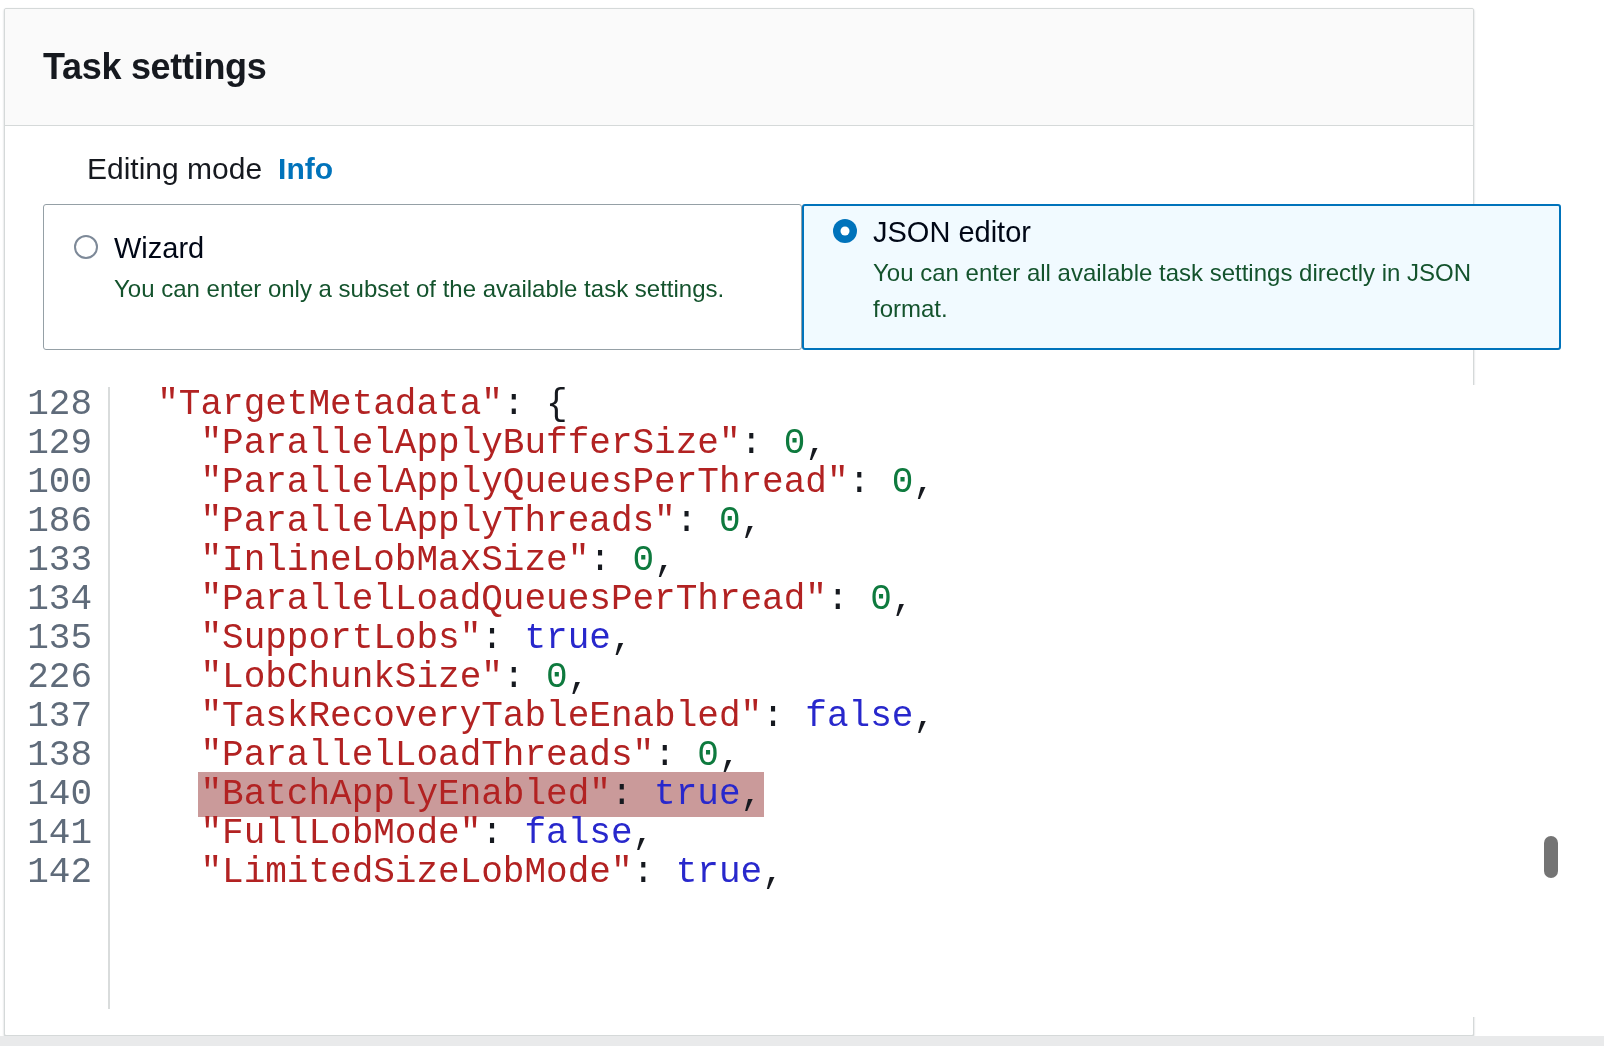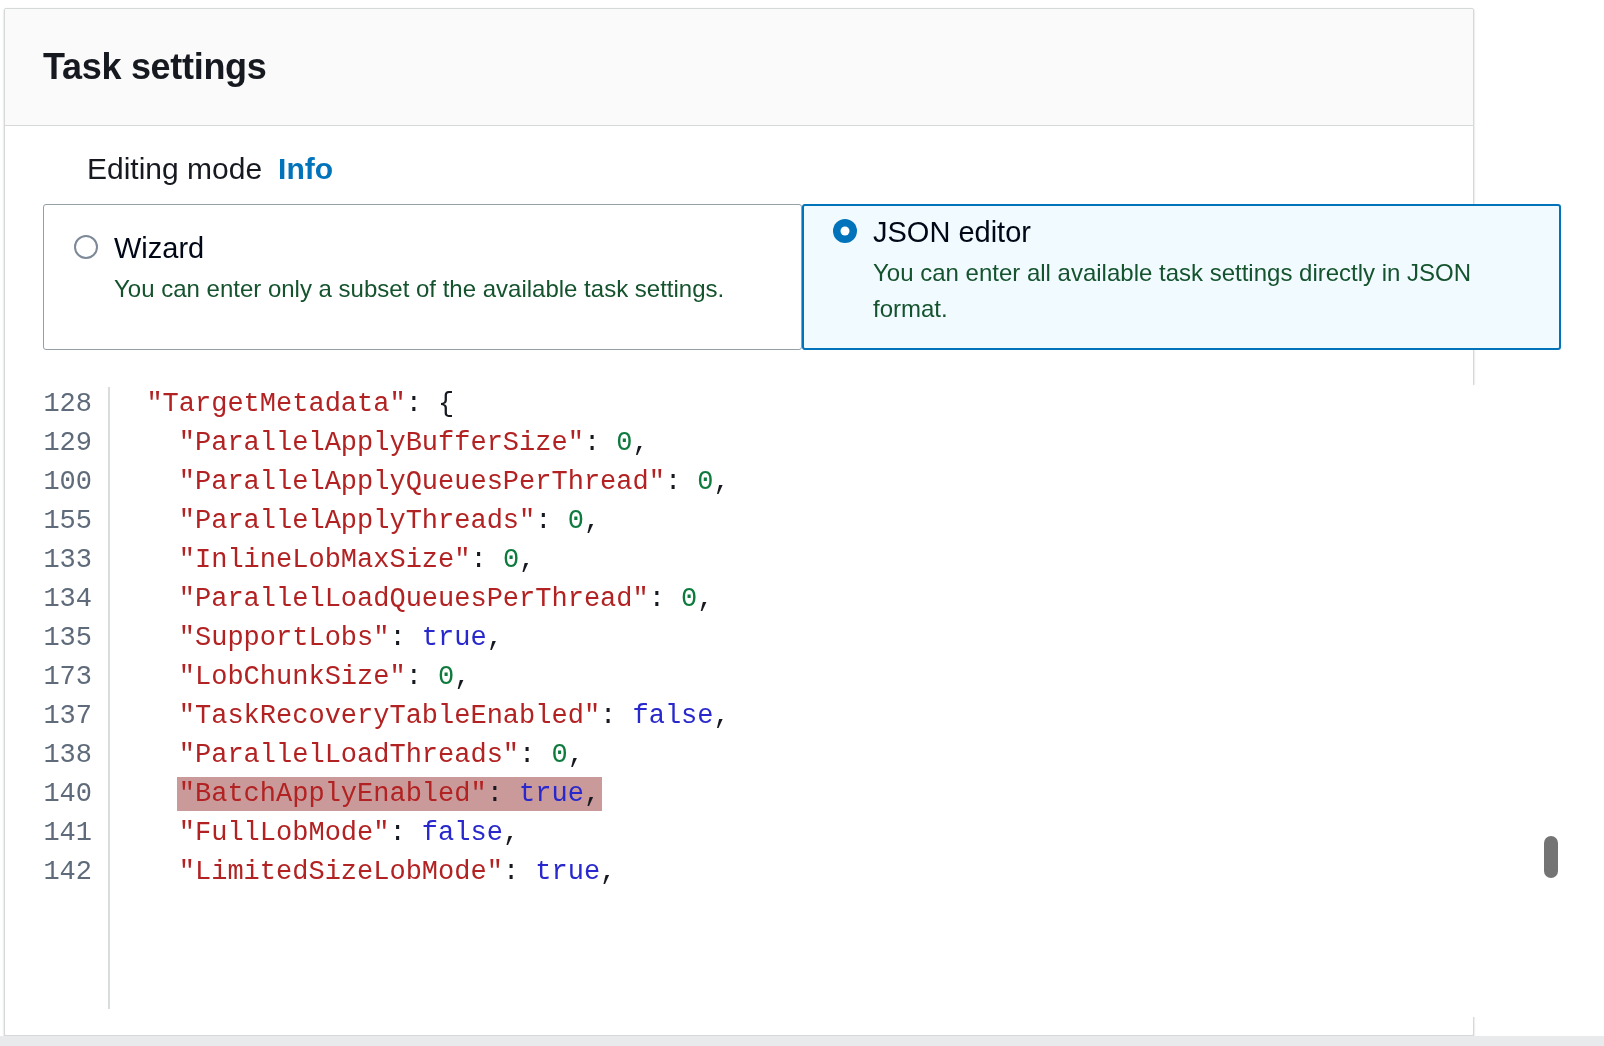--- a/index.html
+++ b/index.html
@@ -44,21 +44,21 @@
   }
   .tile-title { font-size:29px; color:#000716; line-height:34px; }
   .tile-desc  { grid-column:2; font-size:24px; color:#14532d; line-height:36px;
                 margin-top:6px; max-width:648px; }
 
   .editor { position:absolute; left:0; top:376px; width:1556px; height:632px;
             background:#ffffff; cursor:text; }
   .gutter-divider { position:absolute; left:103px; top:2px; width:2px; height:622px;
                     background:#d9dcdc; }
   .code-line { display:flex; height:39px; line-height:39px;
-               font-family:"Liberation Mono","DejaVu Sans Mono",monospace; font-size:27px; }
+               font-family:"Liberation Mono","DejaVu Sans Mono",monospace; font-size:36px; }
   .gutter { width:97px; text-align:right; padding-right:10px;
             color:var(--gutter_text,#5f6b7a); flex:none; }
   .code-content { padding-left:12px; white-space:pre; color:var(--code_plain,#16191f); }
   .tok-string  { color:var(--code_string,#b22222); }
   .tok-number  { color:var(--code_number,#0e7a3e); }
   .tok-boolean { color:var(--code_boolean,#2828cc); }
   .tok-plain   { color:var(--code_plain,#16191f); }
   .hl { background:var(--highlight_bg,#ca9a9a); box-shadow:0 0 0 2px var(--highlight_bg,#ca9a9a); }
 
   .scrollbar-thumb { position:absolute; left:1539px; top:827px; width:14px; height:42px;
@@ -103,37 +103,37 @@
           </div>
           <div class="code-line">
             <span class="gutter">129</span>
             <span class="code-content"><span>    </span><span><span class="tok-string">"ParallelApplyBufferSize"</span><span class="tok-plain">: </span><span class="tok-number">0</span><span class="tok-plain">,</span></span></span>
           </div>
           <div class="code-line">
             <span class="gutter">100</span>
             <span class="code-content"><span>    </span><span><span class="tok-string">"ParallelApplyQueuesPerThread"</span><span class="tok-plain">: </span><span class="tok-number">0</span><span class="tok-plain">,</span></span></span>
           </div>
           <div class="code-line">
-            <span class="gutter">155</span>
+            <span class="gutter">186</span>
             <span class="code-content"><span>    </span><span><span class="tok-string">"ParallelApplyThreads"</span><span class="tok-plain">: </span><span class="tok-number">0</span><span class="tok-plain">,</span></span></span>
           </div>
           <div class="code-line">
             <span class="gutter">133</span>
             <span class="code-content"><span>    </span><span><span class="tok-string">"InlineLobMaxSize"</span><span class="tok-plain">: </span><span class="tok-number">0</span><span class="tok-plain">,</span></span></span>
           </div>
           <div class="code-line">
             <span class="gutter">134</span>
             <span class="code-content"><span>    </span><span><span class="tok-string">"ParallelLoadQueuesPerThread"</span><span class="tok-plain">: </span><span class="tok-number">0</span><span class="tok-plain">,</span></span></span>
           </div>
           <div class="code-line">
             <span class="gutter">135</span>
             <span class="code-content"><span>    </span><span><span class="tok-string">"SupportLobs"</span><span class="tok-plain">: </span><span class="tok-boolean">true</span><span class="tok-plain">,</span></span></span>
           </div>
           <div class="code-line">
-            <span class="gutter">173</span>
+            <span class="gutter">226</span>
             <span class="code-content"><span>    </span><span><span class="tok-string">"LobChunkSize"</span><span class="tok-plain">: </span><span class="tok-number">0</span><span class="tok-plain">,</span></span></span>
           </div>
           <div class="code-line">
             <span class="gutter">137</span>
             <span class="code-content"><span>    </span><span><span class="tok-string">"TaskRecoveryTableEnabled"</span><span class="tok-plain">: </span><span class="tok-boolean">false</span><span class="tok-plain">,</span></span></span>
           </div>
           <div class="code-line">
             <span class="gutter">138</span>
             <span class="code-content"><span>    </span><span><span class="tok-string">"ParallelLoadThreads"</span><span class="tok-plain">: </span><span class="tok-number">0</span><span class="tok-plain">,</span></span></span>
           </div>

